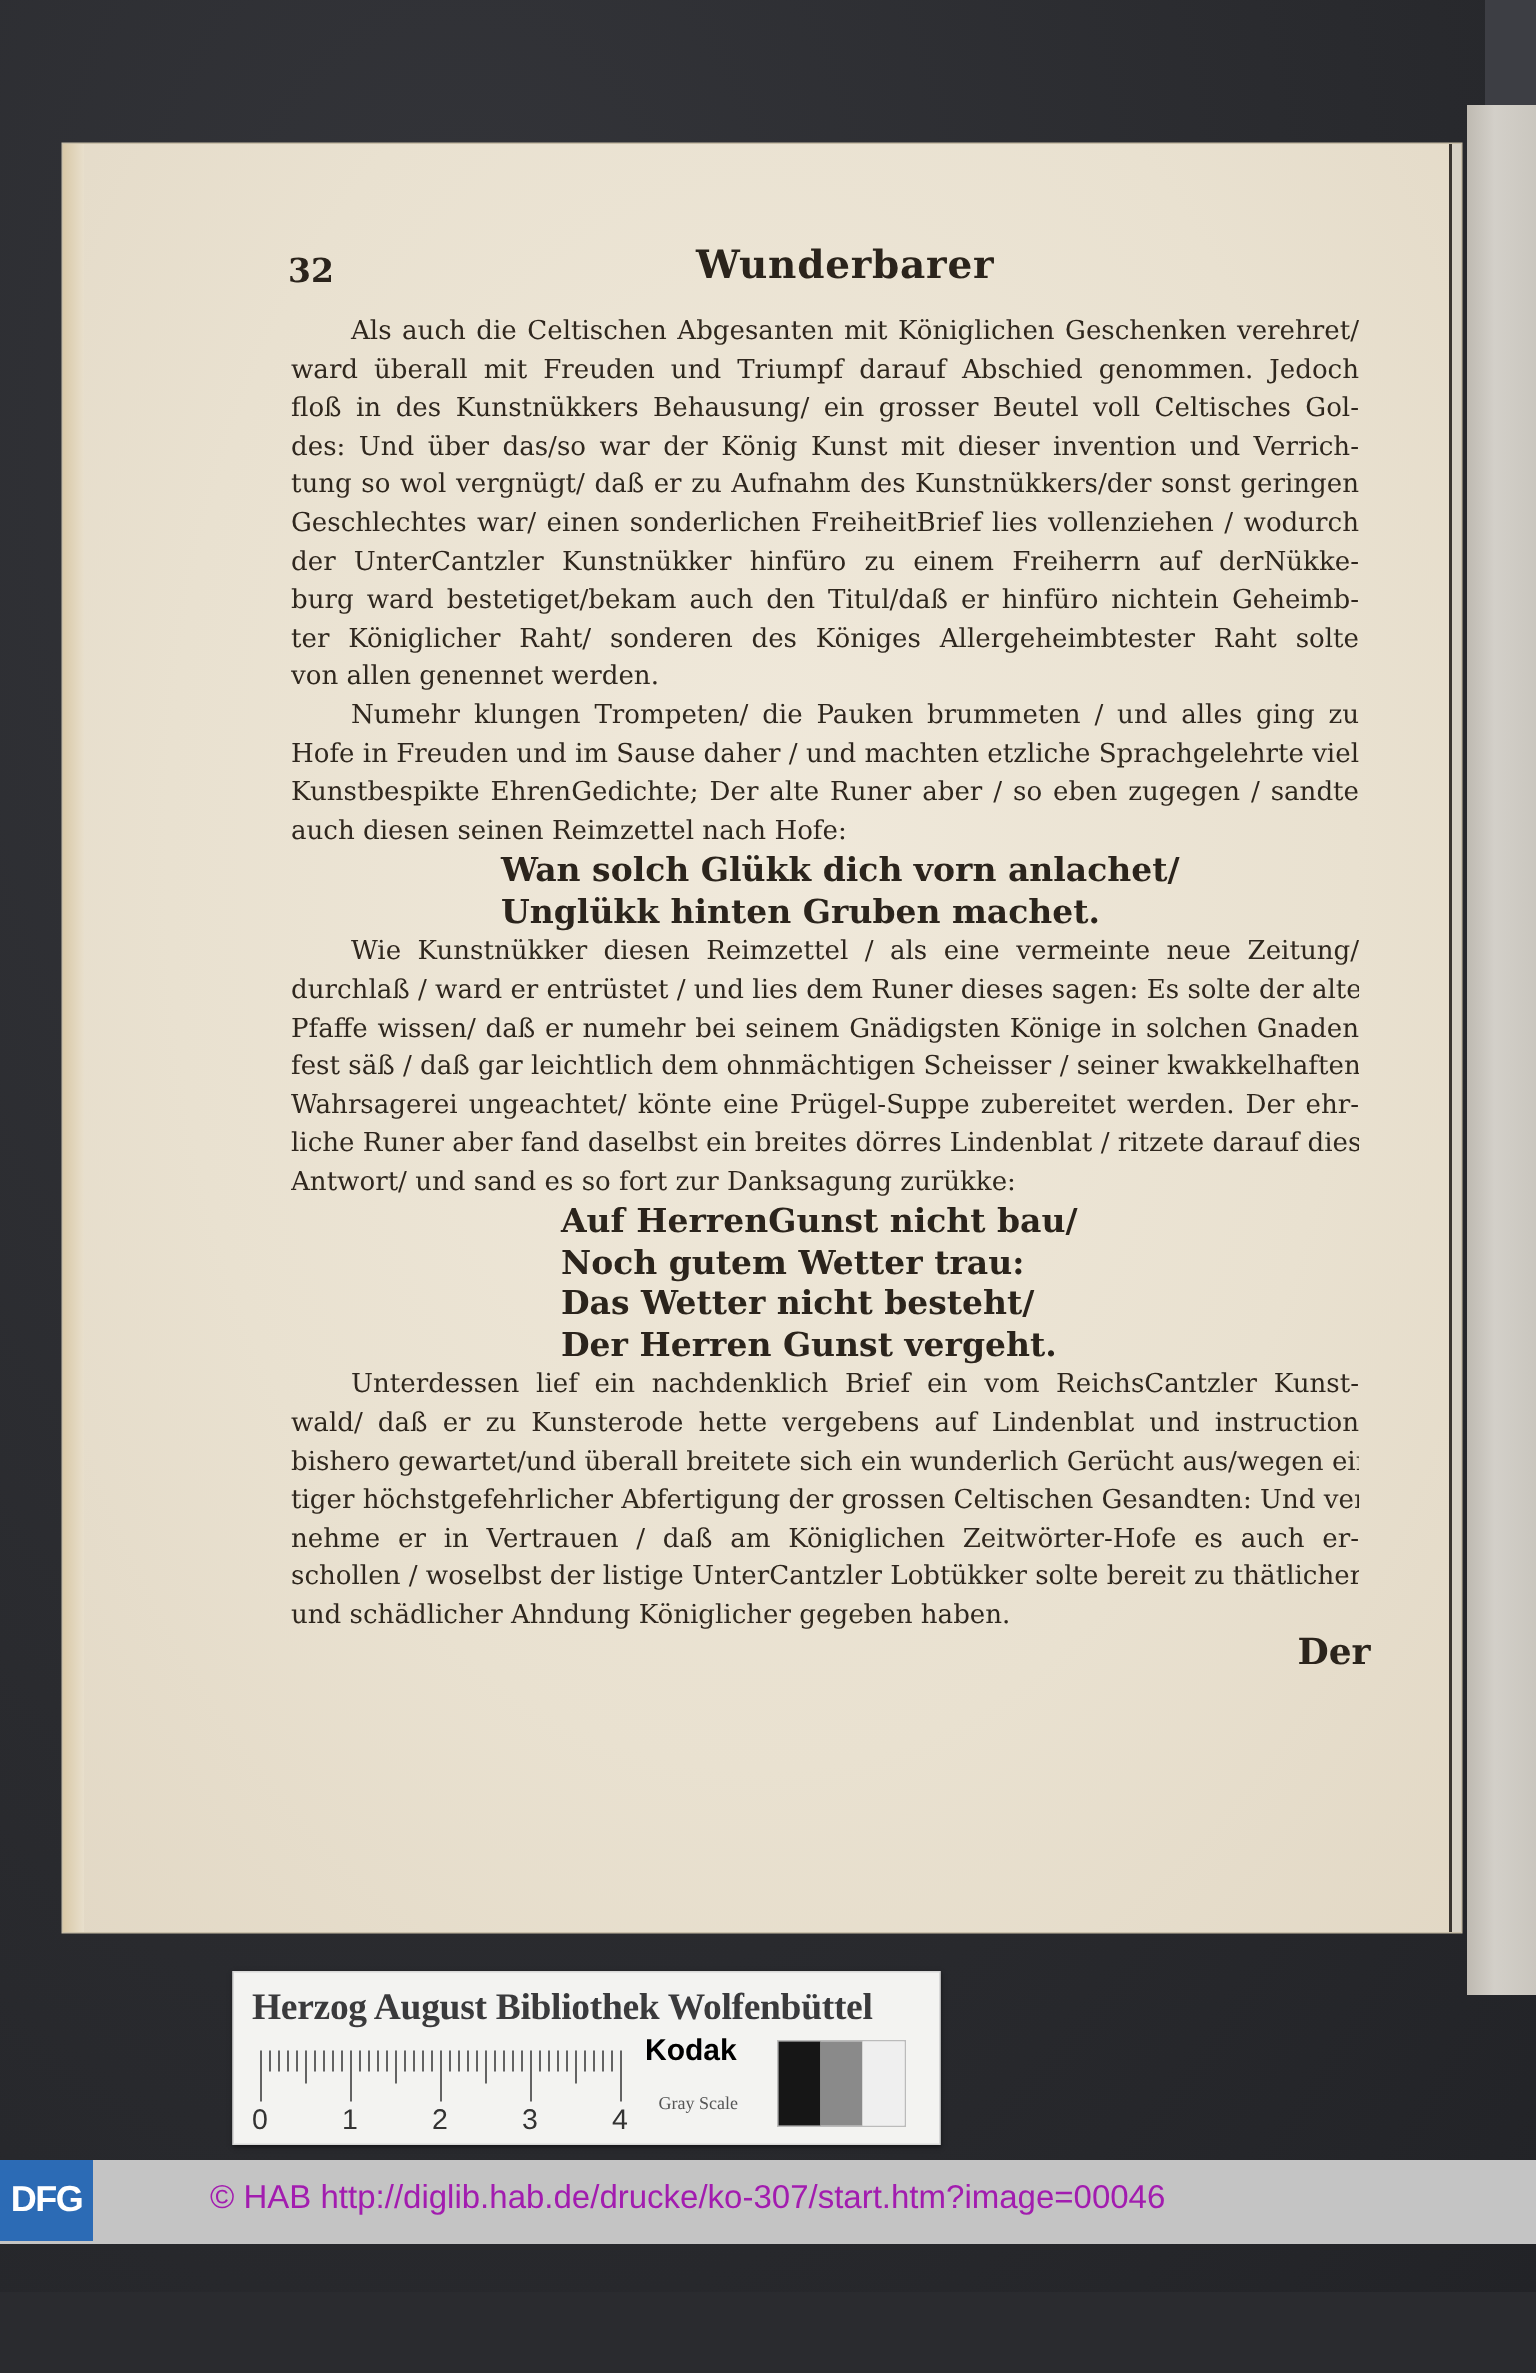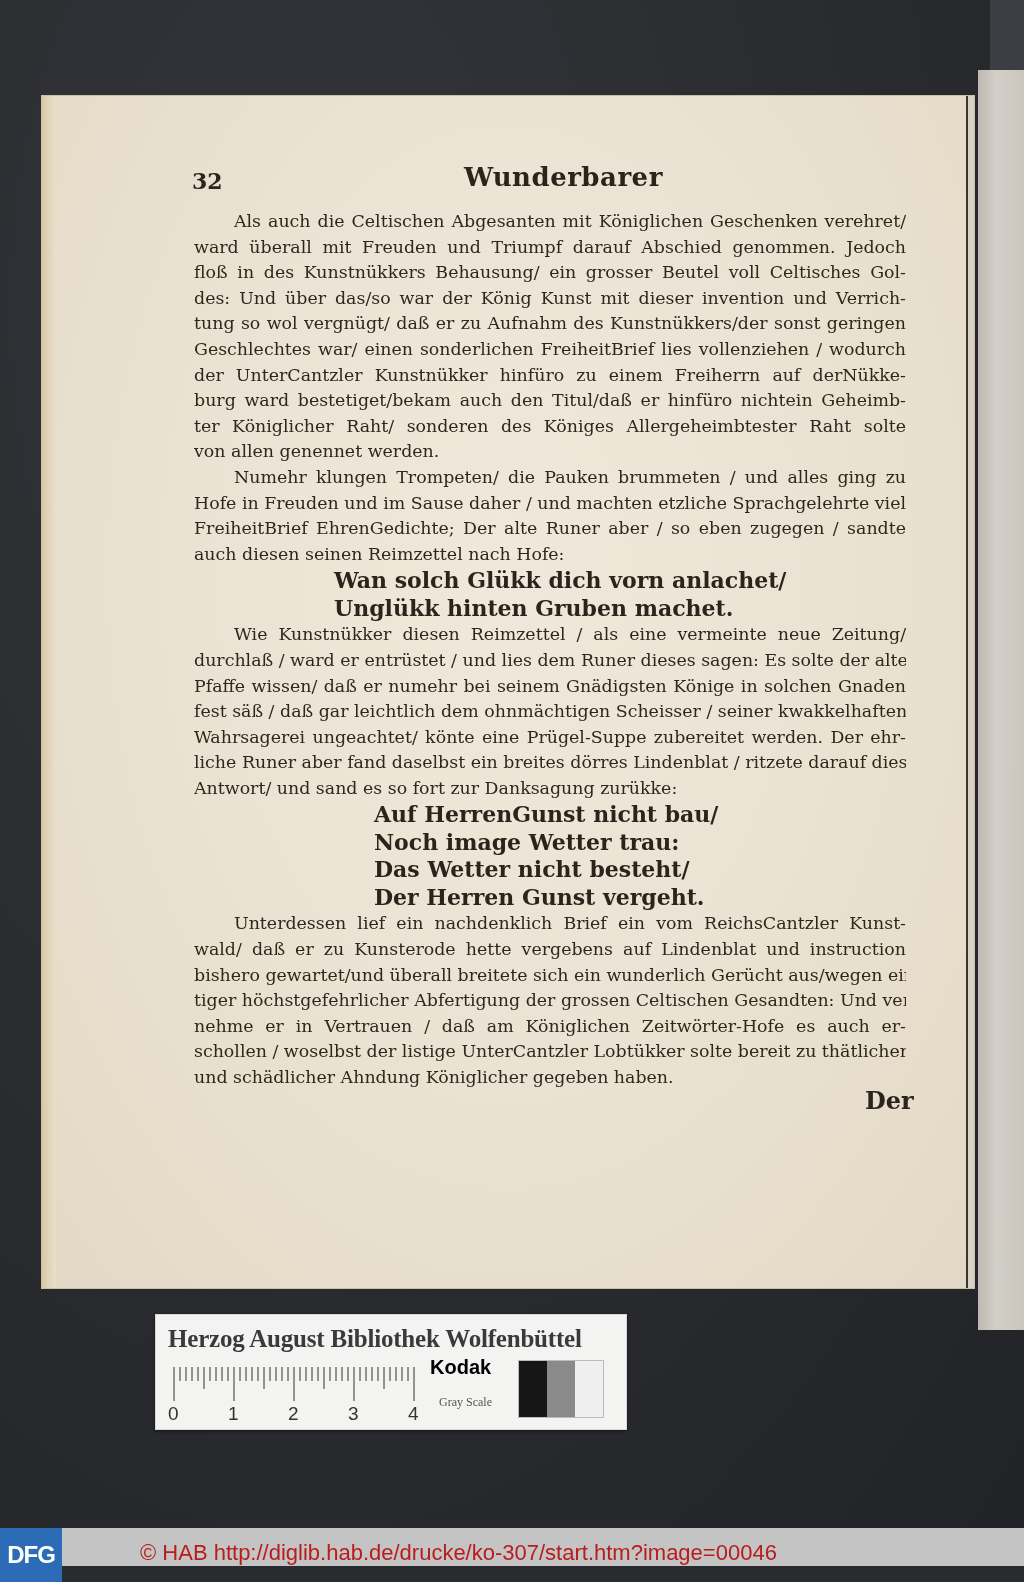--- a/index.html
+++ b/index.html
@@ -91,32 +91,32 @@
     .kodak-sub {
       position: absolute; left: 283px; top: 80px;
       font-family: Liberation Serif, serif; font-size: 12px; color: #555;
     }
     .gray-swatches {
       position: absolute; left: 362px; top: 45px; width: 84px; height: 56px; display: flex;
       border: 1px solid #bbb;
     }
     .swatch { flex: 1; height: 100%; }
     .footer {
-      position: absolute; left: 0; top: 1528px; width: 1024px; height: 38px;
+      position: absolute; left: 0; top: 1440px; width: 1024px; height: 56px;
       background: #c4c4c4;
     }
     .dfg-logo {
       position: absolute; left: 0; top: 0; width: 62px; height: 54px;
       background: #2c6bb5; color: #fff;
       font-family: "Liberation Sans", sans-serif; font-weight: bold; font-size: 24px;
       display: flex; align-items: center; justify-content: center; letter-spacing: -1px;
     }
     .footer-text {
       position: absolute; left: 140px; top: 12px;
-      font-family: "Liberation Sans", sans-serif; font-size: 22px; color: #b91c1c; white-space: nowrap;
+      font-family: "Liberation Sans", sans-serif; font-size: 22px; color: #a21caf; white-space: nowrap;
     }
   </style>
 </head>
 <body>
 
 <div class="backdrop"></div>
 <div class="right-strip-dark"></div>
 <div class="right-strip"></div>
 
 <div class="page">
@@ -133,36 +133,36 @@
     <span class="line">des: Und über das/so war der König Kunst mit dieser invention und Verrich-</span>
     <span class="line">tung so wol vergnügt/ daß er zu Aufnahm des Kunstnükkers/der sonst geringen</span>
     <span class="line">Geschlechtes war/ einen sonderlichen FreiheitBrief lies vollenziehen / wodurch</span>
     <span class="line">der UnterCantzler Kunstnükker hinfüro zu einem Freiherrn auf derNükke-</span>
     <span class="line">burg ward bestetiget/bekam auch den Titul/daß er hinfüro nichtein Geheimb-</span>
     <span class="line">ter Königlicher Raht/ sonderen des Königes Allergeheimbtester Raht solte</span>
     <span class="line last">von allen genennet werden.</span>
 
     <span class="line indent">Numehr klungen Trompeten/ die Pauken brummeten / und alles ging zu</span>
     <span class="line">Hofe in Freuden und im Sause daher / und machten etzliche Sprachgelehrte viele</span>
-    <span class="line">FreiheitBrief EhrenGedichte; Der alte Runer aber / so eben zugegen / sandte</span>
+    <span class="line">Kunstbespikte EhrenGedichte; Der alte Runer aber / so eben zugegen / sandte</span>
     <span class="line last">auch diesen seinen Reimzettel nach Hofe:</span>
 
     <span class="verse verse1">Wan solch Glükk dich vorn anlachet/</span>
     <span class="verse verse1">Unglükk hinten Gruben machet.</span>
 
     <span class="line indent">Wie Kunstnükker diesen Reimzettel / als eine vermeinte neue Zeitung/</span>
     <span class="line">durchlaß / ward er entrüstet / und lies dem Runer  dieses sagen: Es solte der alte</span>
     <span class="line">Pfaffe wissen/ daß er numehr bei seinem Gnädigsten Könige in solchen Gnaden</span>
     <span class="line">fest säß / daß gar leichtlich dem ohnmächtigen Scheisser / seiner kwakkelhaften</span>
     <span class="line">Wahrsagerei ungeachtet/ könte eine Prügel-Suppe zubereitet werden.   Der ehr-</span>
     <span class="line">liche Runer aber fand daselbst ein breites dörres Lindenblat / ritzete darauf diese</span>
     <span class="line last">Antwort/ und sand es so fort zur Danksagung zurükke:</span>
 
     <span class="verse verse2">Auf HerrenGunst nicht bau/</span>
-    <span class="verse verse2">Noch image Wetter trau:</span>
+    <span class="verse verse2">Noch gutem Wetter trau:</span>
     <span class="verse verse2">Das Wetter nicht besteht/</span>
     <span class="verse verse2">Der Herren Gunst vergeht.</span>
 
     <span class="line indent">Unterdessen lief ein nachdenklich Brief ein vom ReichsCantzler Kunst-</span>
     <span class="line">wald/ daß er zu Kunsterode hette vergebens auf Lindenblat und instruction</span>
     <span class="line">bishero gewartet/und überall breitete sich ein wunderlich Gerücht aus/wegen einsei-</span>
     <span class="line">tiger höchstgefehrlicher Abfertigung der grossen Celtischen Gesandten: Und ver-</span>
     <span class="line">nehme er in Vertrauen / daß am Königlichen Zeitwörter-Hofe es auch er-</span>
     <span class="line">schollen / woselbst der listige UnterCantzler Lobtükker solte bereit zu thätlicher</span>
     <span class="line last">und schädlicher Ahndung Königlicher gegeben haben.</span>

